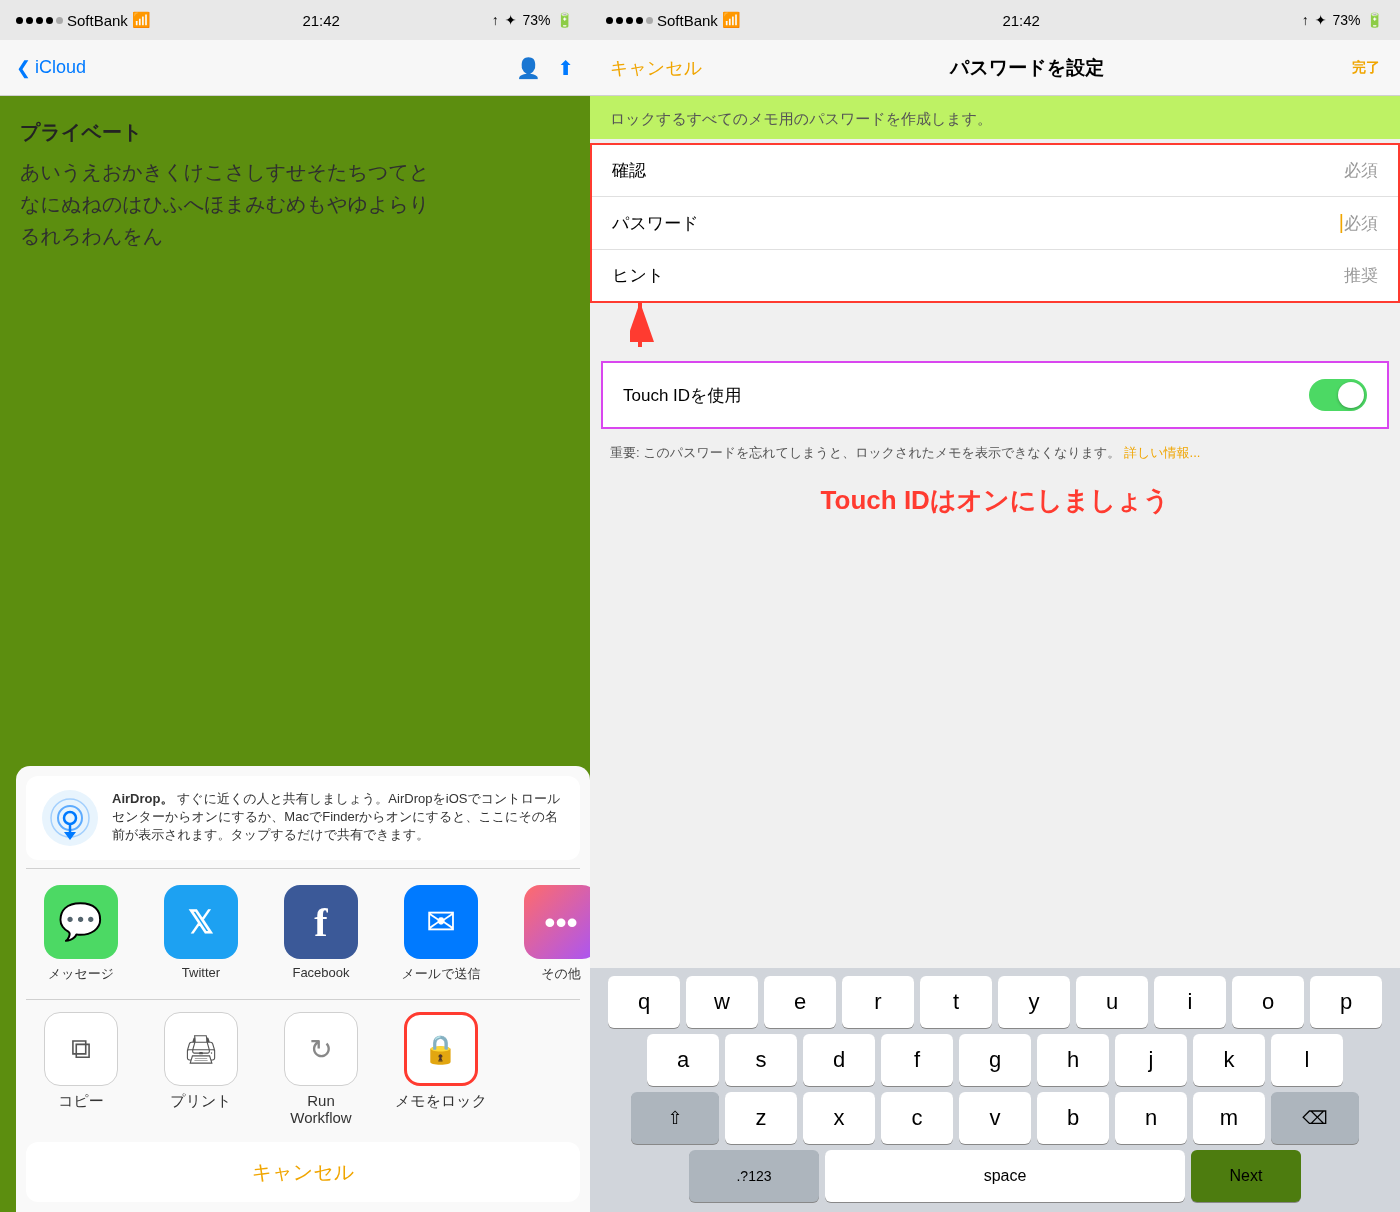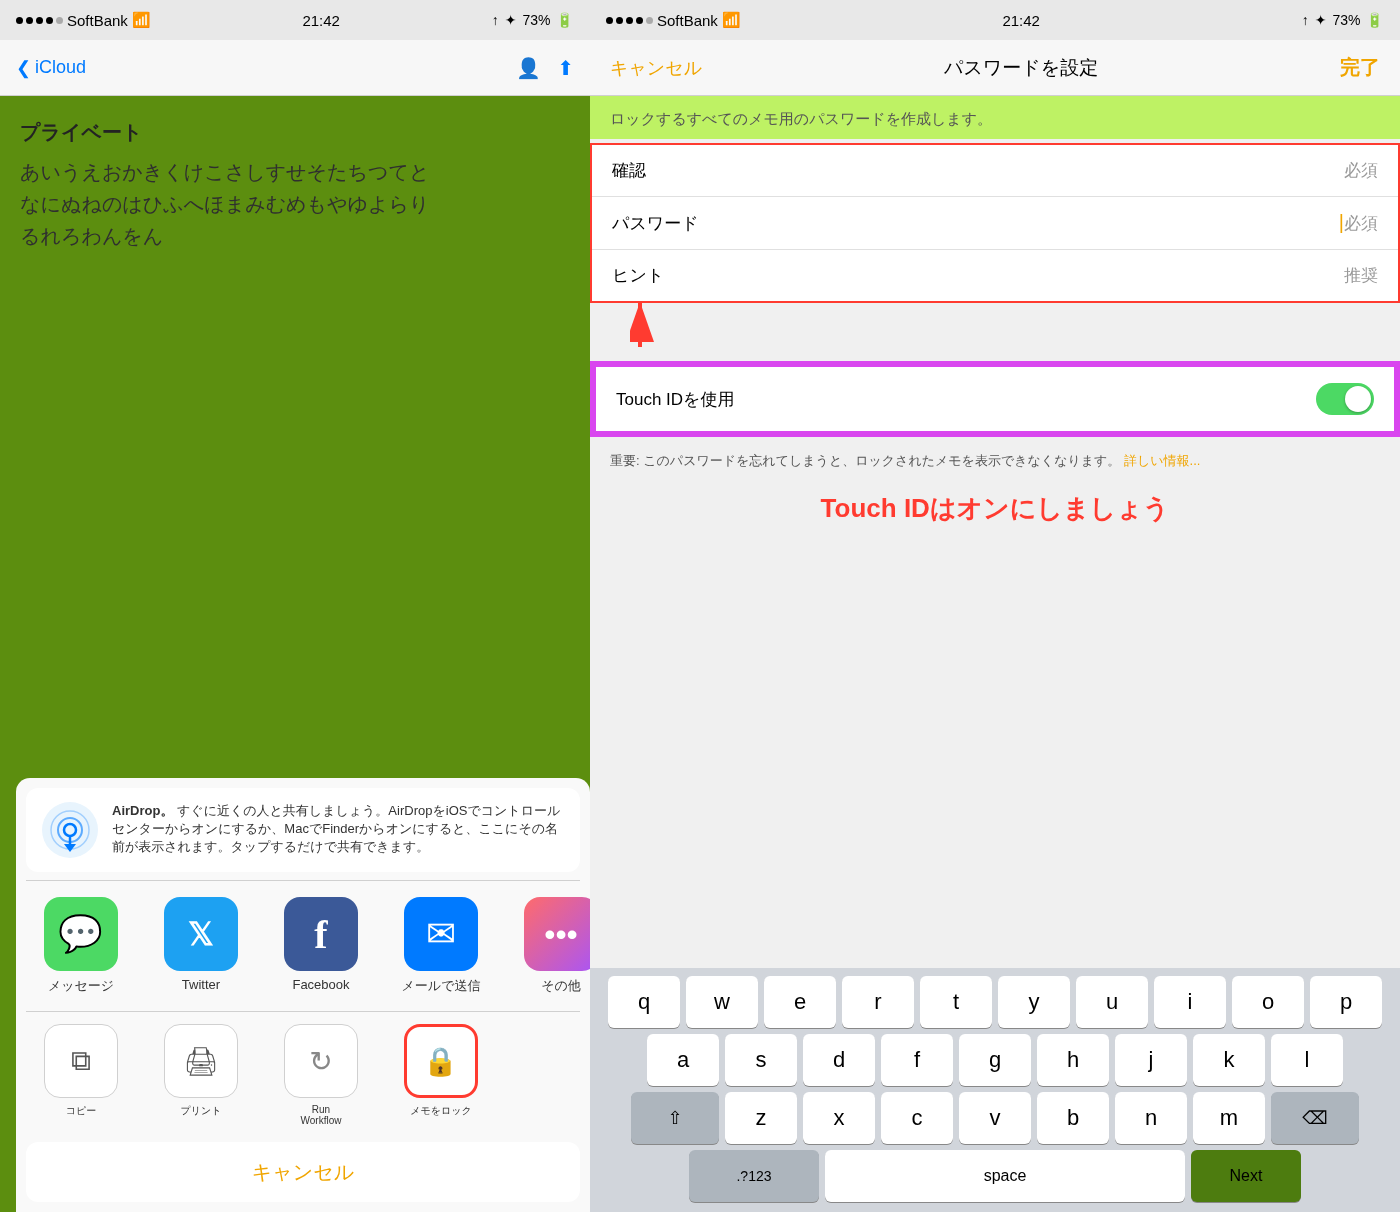--- a/index.html
+++ b/index.html
@@ -161,21 +161,21 @@
       display: flex;
       align-items: center;
       justify-content: center;
       font-size: 30px;
       color: #555;
       margin-bottom: 6px;
     }
     .action-icon.highlighted {
       border: 3px solid #ff3b30;
     }
-    .action-label { font-size: 10px; color: #333; text-align: center; }
+    .action-label { font-size: 15px; color: #333; text-align: center; }
 
     
     .cancel-bar {
       background: #fff;
       margin: 8px 10px 10px;
       border-radius: 12px;
       height: 60px;
       display: flex;
       align-items: center;
       justify-content: center;
@@ -207,22 +207,22 @@
     .nav-bar-right {
       height: 56px;
       background: #f7f7f7;
       border-bottom: 1px solid #d0d0d0;
       display: flex;
       align-items: center;
       padding: 0 20px;
       justify-content: space-between;
     }
     .nav-cancel { color: #f0a500; font-size: 18px; cursor: pointer; }
-    .nav-title-center { font-size: 19px; font-weight: 400; color: #000; }
-    .nav-done { color: #f0a500; font-size: 20px; font-weight: 600; cursor: pointer; }
+    .nav-title-center { font-size: 19px; font-weight: 700; color: #000; }
+    .nav-done { color: #f0a500; font-size: 14px; font-weight: 600; cursor: pointer; }
 
     .settings-desc {
       padding: 14px 20px 10px;
       font-size: 15px;
       color: #555;
       background: #bef264;
     }
 
     
     .password-section {
@@ -238,22 +238,22 @@
       background: #fff;
     }
     .field-row:last-child { border-bottom: none; gap: 24px; }
     .field-label { font-size: 17px; color: #000; flex: 1; }
     .field-value { font-size: 17px; color: #999; }
     .field-cursor { color: #f0a500; font-weight: 300; font-size: 20px; }
 
     
     .touchid-section {
       background: #fff;
-      margin: 4px 0;
-      border: 6px solid #d946ef;
+      margin: 4px 11px;
+      border: 2px solid #d946ef;
       padding: 16px 20px;
       display: flex;
       align-items: center;
     }
     .touchid-label { font-size: 17px; color: #000; flex: 1; }
     .toggle {
       width: 58px;
       height: 32px;
       background: #4cd964;
       border-radius: 16px;

